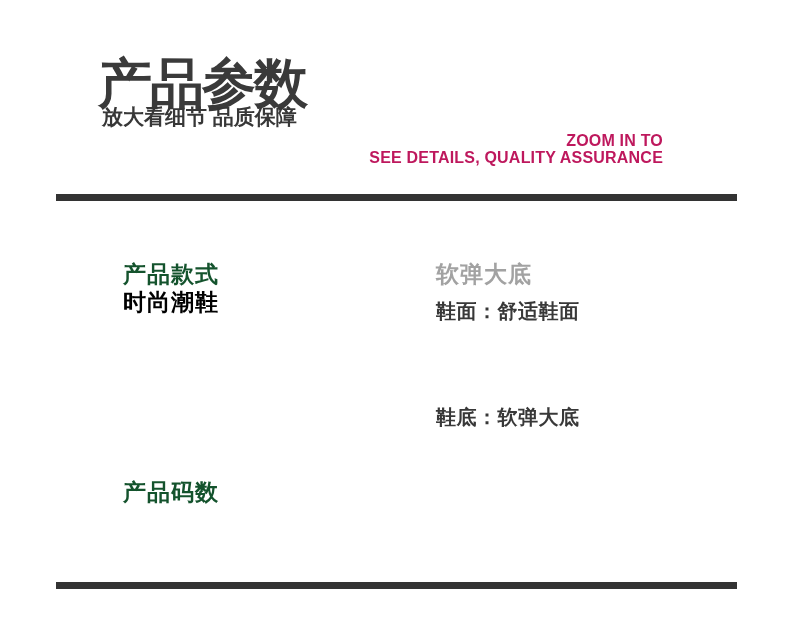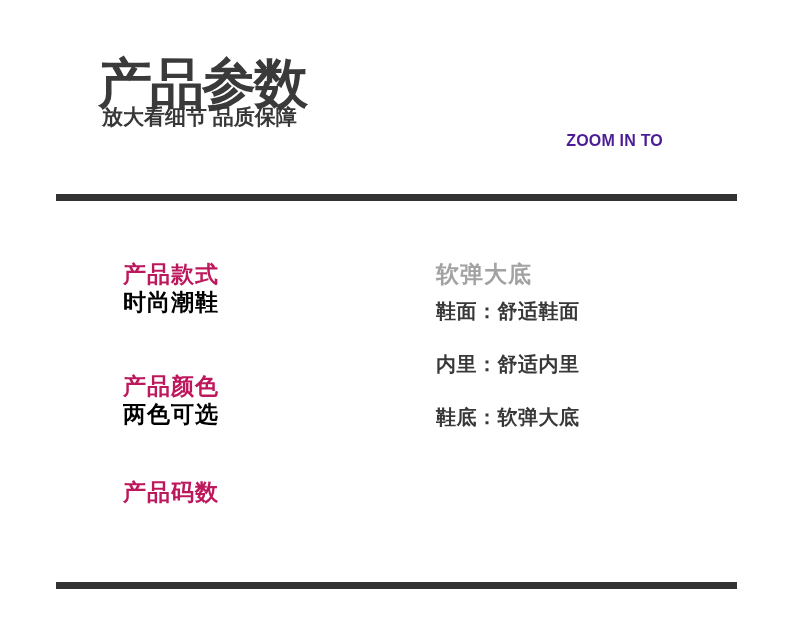--- a/index.html
+++ b/index.html
@@ -40,21 +40,21 @@
     white-space: nowrap;
   }
   .tagline {
     position: absolute;
     right: 93px;
     top: 132px;
     text-align: right;
     font-size: 16px;
     line-height: 17px;
     font-weight: 700;
-    color: #4c1d95;
+    color: #be185d;
     letter-spacing: 0.2px;
     white-space: nowrap;
   }
 
   
   .bar {
     position: absolute;
     left: 56px;
     width: 681px;
     height: 7px;
@@ -67,21 +67,21 @@
   .spec-section {
     position: absolute;
     left: 123px;
     white-space: nowrap;
   }
   .spec-label {
     font-size: 23px;
     line-height: 28px;
     font-weight: 700;
     letter-spacing: 1px;
-    color: #be185d;
+    color: #14532d;
   }
   .spec-value {
     font-size: 23px;
     line-height: 28px;
     font-weight: 600;
     letter-spacing: 1px;
     color: #000000;
   }
   .sec-1 { top: 260px; }
   .sec-2 { top: 372px; }
@@ -116,47 +116,41 @@
 <body>
 
 <div class="canvas">
 
   <h1 class="title">产品参数</h1>
 
   <div class="subtitle">放大看细节 品质保障</div>
 
   <div class="tagline">
     <div>ZOOM IN TO</div>
+    <div>SEE DETAILS, QUALITY ASSURANCE</div>
   </div>
 
   <div class="bar bar-top"></div>
 
   <div class="spec-section sec-1">
     <div class="spec-label">产品款式</div>
     <div class="spec-value">时尚潮鞋</div>
   </div>
 
-  <div class="spec-section sec-2">
-    <div class="spec-label">产品颜色</div>
-    <div class="spec-value">两色可选</div>
-  </div>
 
   <div class="spec-section sec-3">
     <div class="spec-label">产品码数</div>
   </div>
 
   <div class="material-label">软弹大底</div>
 
   <div class="material-item mat-1">
     <span>鞋面</span><span>：</span><span>舒适鞋面</span>
   </div>
 
-  <div class="material-item mat-2">
-    <span>内里</span><span>：</span><span>舒适内里</span>
-  </div>
 
   <div class="material-item mat-3">
     <span>鞋底</span><span>：</span><span>软弹大底</span>
   </div>
 
   <div class="bar bar-bottom"></div>
 
 </div>
 
 </body></html>

